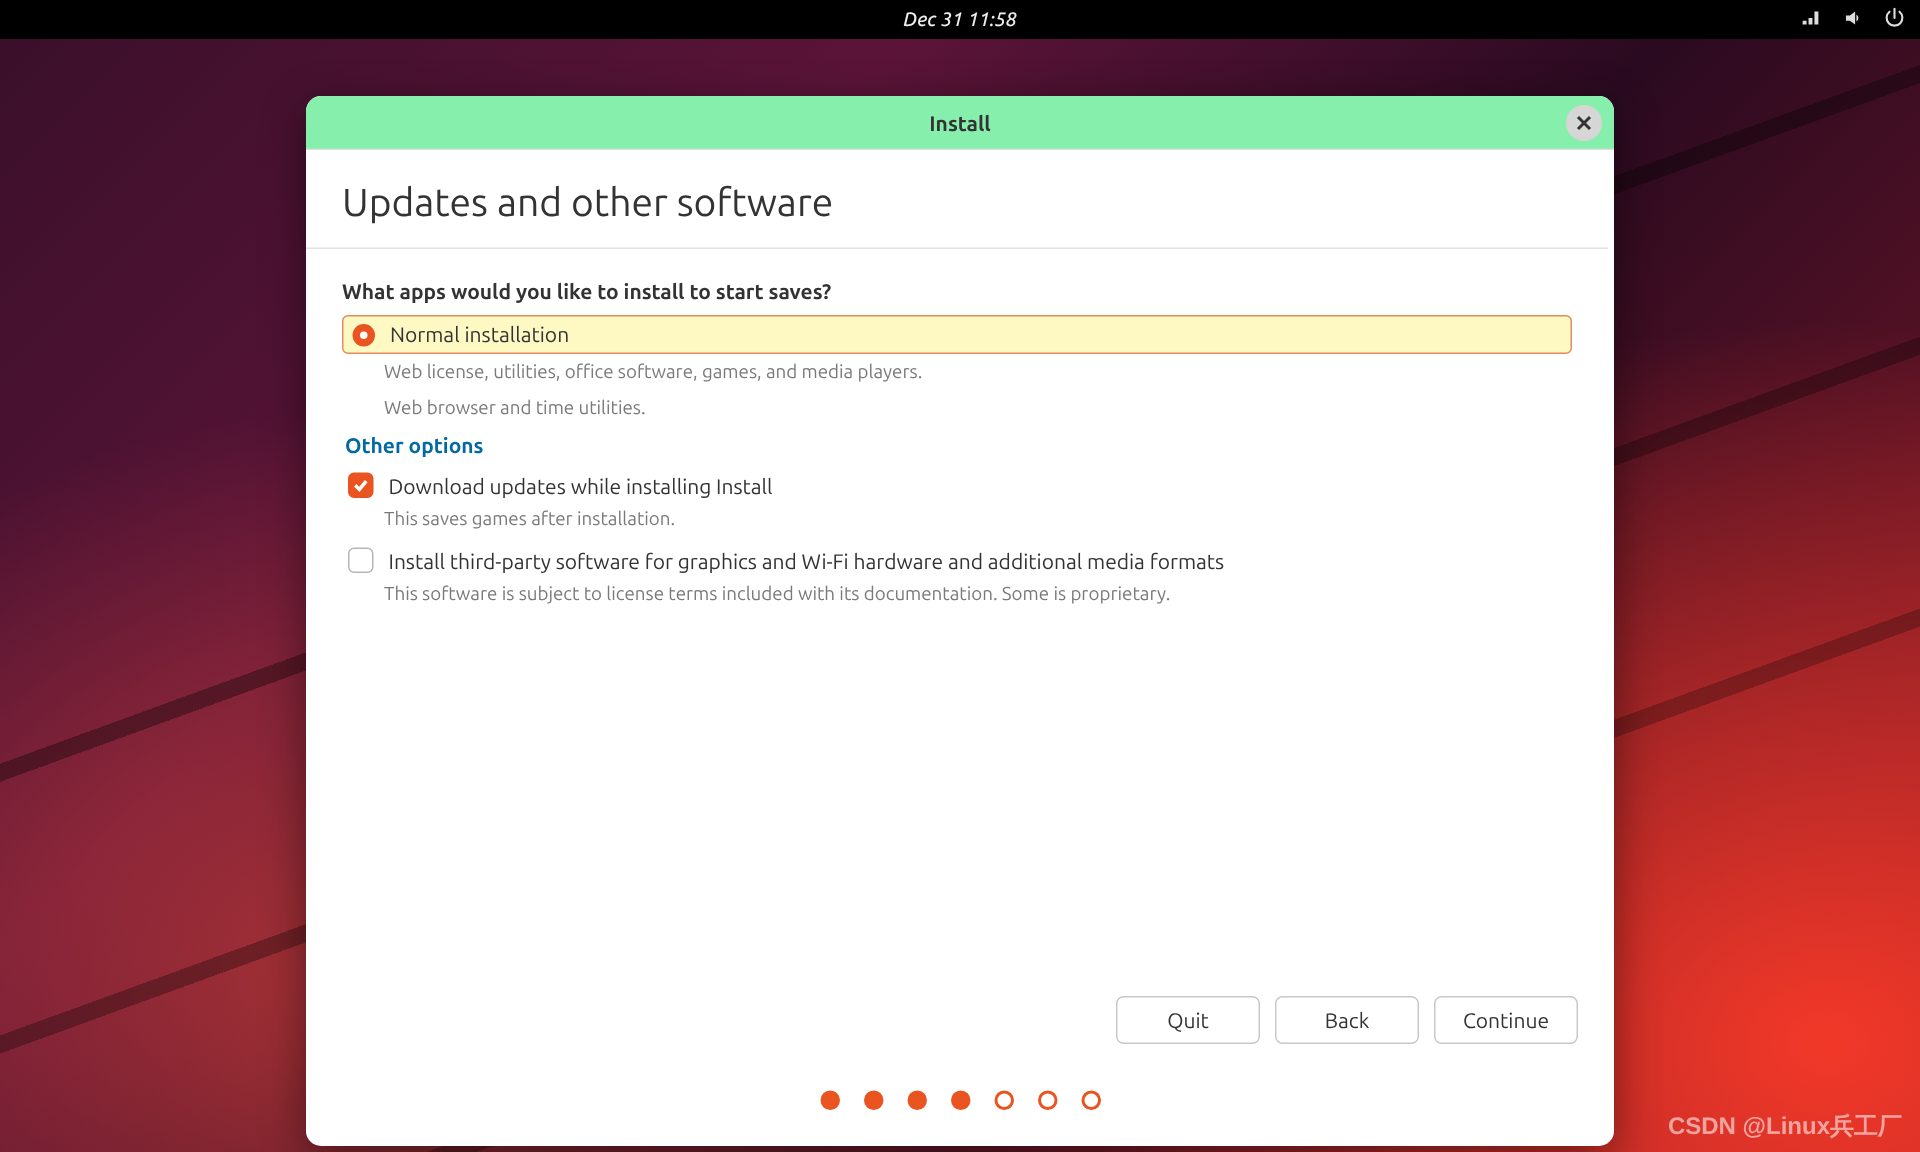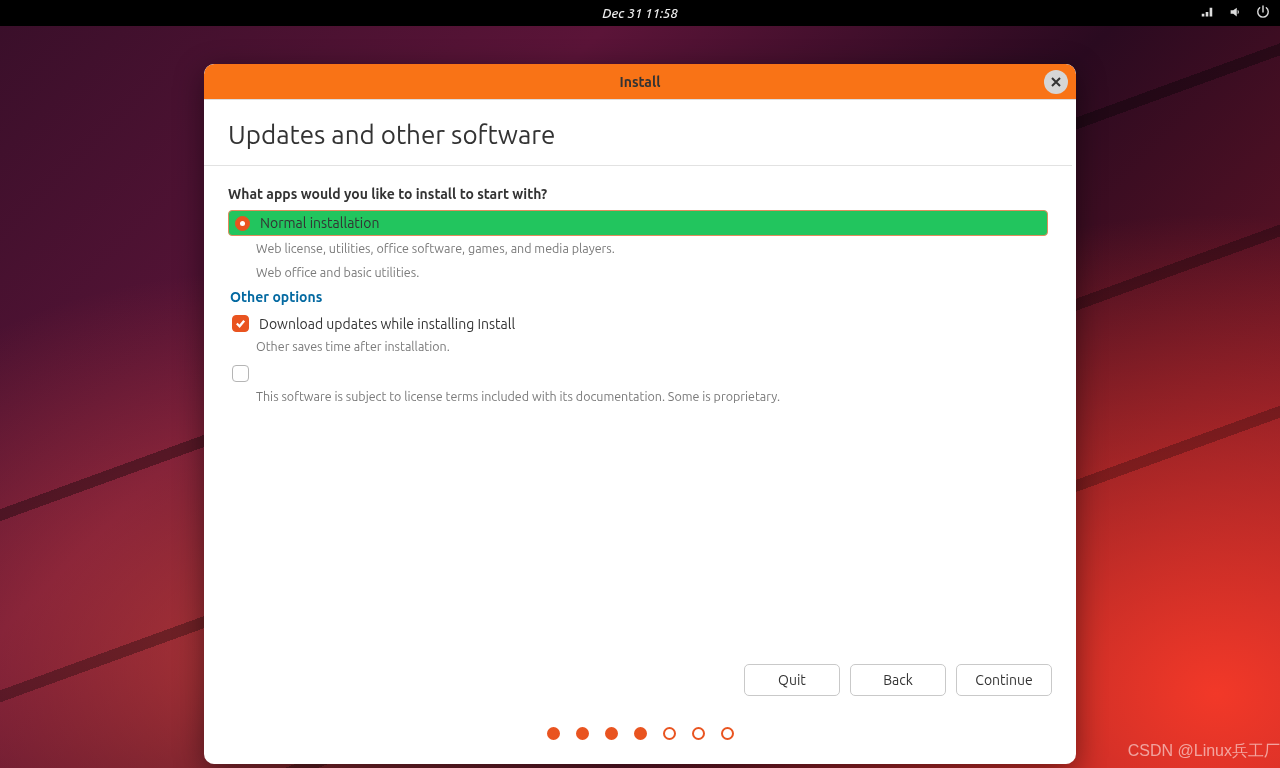--- a/index.html
+++ b/index.html
@@ -36,21 +36,21 @@
   }
 
   
   .window {
     position: absolute; left: 204px; top: 38px; width: 872px; height: 700px;
     background: #fff; border-radius: 10px; box-shadow: 0 8px 30px rgba(0,0,0,0.45);
     display: flex; flex-direction: column; color: #333;
     overflow: hidden;
   }
   .titlebar {
-    height: 36px; background: #f97316; border-bottom: 1px solid #ddd;
+    height: 36px; background: #86efac; border-bottom: 1px solid #ddd;
     display: flex; align-items: center; justify-content: center;
     position: relative; font-size: 14px; font-weight: 600; color: #333;
     border-radius: 10px 10px 0 0;
   }
   .titlebar .closebtn {
     position: absolute; right: 8px; top: 6px; width: 24px; height: 24px;
     border-radius: 50%; background: #d6d6d6; display:flex; align-items:center; justify-content:center;
     cursor: pointer;
   }
   .titlebar .closebtn svg { width: 10px; height: 10px; stroke:#333; stroke-width:2; }
@@ -59,21 +59,21 @@
   h1 { font-size: 26px; font-weight: 400; color: #333; margin-bottom: 16px; }
   .divider { height:1px; background:#e2e2e2; margin: 0 -24px 20px -24px; }
 
   .qlabel { font-size: 14px; font-weight: 700; color: #333; margin-bottom: 8px; }
   .section-label { font-size: 14px; font-weight: 700; color: #0369a1; margin: 10px 0 8px 2px; }
 
   .radio-row {
     display:flex; align-items:center; gap:10px; height:26px; padding: 0 6px;
     border-radius:4px; font-size:14px; color:#333;
   }
-  .radio-row.selected { border:1px solid #e28c5e; background:#22c55e; }
+  .radio-row.selected { border:1px solid #e28c5e; background:#fef9c3; }
   .radio-row .radio {
     width:15px; height:15px; border-radius:50%; border:1px solid #9b9b9b; background:#fff;
     display:flex; align-items:center; justify-content:center; flex:0 0 auto;
   }
   .radio-row.selected .radio { background:#e95420; border-color:#e95420; }
   .radio-row.selected .radio::after { content:""; width:5px; height:5px; border-radius:50%; background:#fff; }
   .desc { font-size:12.5px; color:#7a7a7a; margin: 5px 0 10px 28px; }
 
   .check-row { display:flex; align-items:center; gap:10px; padding: 2px 4px; font-size:14px; color:#333; margin-top:4px;}
   .check {
@@ -94,22 +94,22 @@
   }
 
   .pager {
     position:absolute; left:0; right:0; bottom:24px;
     display:flex; justify-content:center; gap:16px;
   }
   .dot { width:13px; height:13px; border-radius:50%; border:2px solid #e95420; }
   .dot.fill { background:#e95420; }
 
   .watermark {
-    position:absolute; right:0; bottom:6px; color:rgba(255,255,255,0.55);
-    font-size:16px; font-family: sans-serif;
+    position:absolute; right:12px; bottom:6px; color:rgba(255,255,255,0.55);
+    font-size:16px; font-family: sans-serif; font-weight: bold;
   }
 </style>
 </head>
 <body>
 
 <div class="topbar">
   <span class="clock">Dec 31  11:58</span>
   <div class="tray">
     <span><svg viewBox="0 0 16 16">
           <path d="M2 13h3v-3H2v3zm4.5 0h3V8h-3v5zM11 13h3V3h-3v10z"></path>
@@ -132,44 +132,45 @@
         <svg viewBox="0 0 10 10">
             <path d="M1 1l8 8M9 1l-8 8"></path>
           </svg>
       </div>
     </div>
 
     <div class="content">
       <h1>Updates and other software</h1>
       <div class="divider"></div>
 
-      <div class="qlabel">What apps would you like to install to start with?</div>
+      <div class="qlabel">What apps would you like to install to start saves?</div>
 
       <div class="radio-row selected">
         <span class="radio"></span>
         <span>Normal installation</span>
       </div>
       <div class="desc">Web license, utilities, office software, games, and media players.</div>
 
-      <div class="desc">Web office and basic utilities.</div>
+      <div class="desc">Web browser and time utilities.</div>
 
       <div class="section-label">Other options</div>
 
       <div class="check-row">
         <span class="check checked">
           <svg viewBox="0 0 12 12">
               <path d="M2 6l3 3 5-6"></path>
             </svg>
         </span>
         <span>Download updates while installing Install</span>
       </div>
-      <div class="desc">Other saves time after installation.</div>
+      <div class="desc">This saves games after installation.</div>
 
       <div class="check-row">
         <span class="check"></span>
+        <span>Install third-party software for graphics and Wi-Fi hardware and additional media formats</span>
       </div>
       <div class="desc">This software is subject to license terms included with its documentation. Some is proprietary.</div>
     </div>
 
     <div class="footer">
       <div class="btn">Quit</div>
       <div class="btn">Back</div>
       <div class="btn">Continue</div>
     </div>
 

